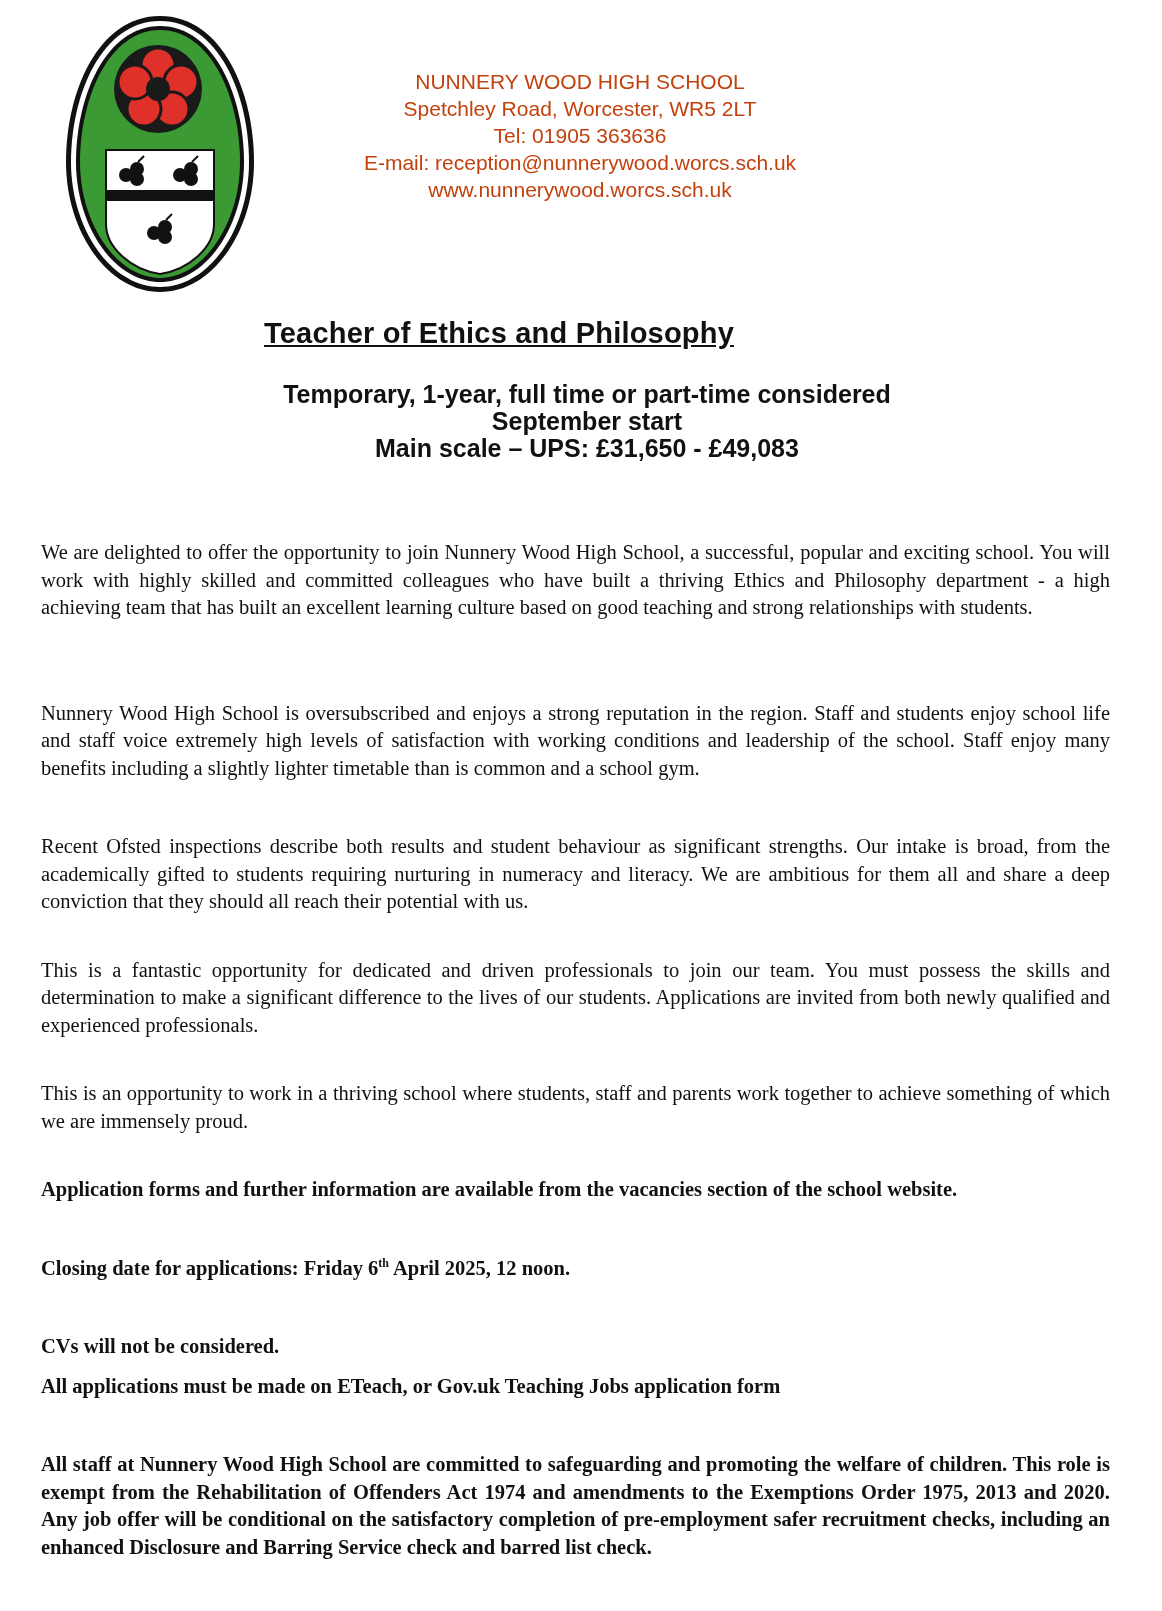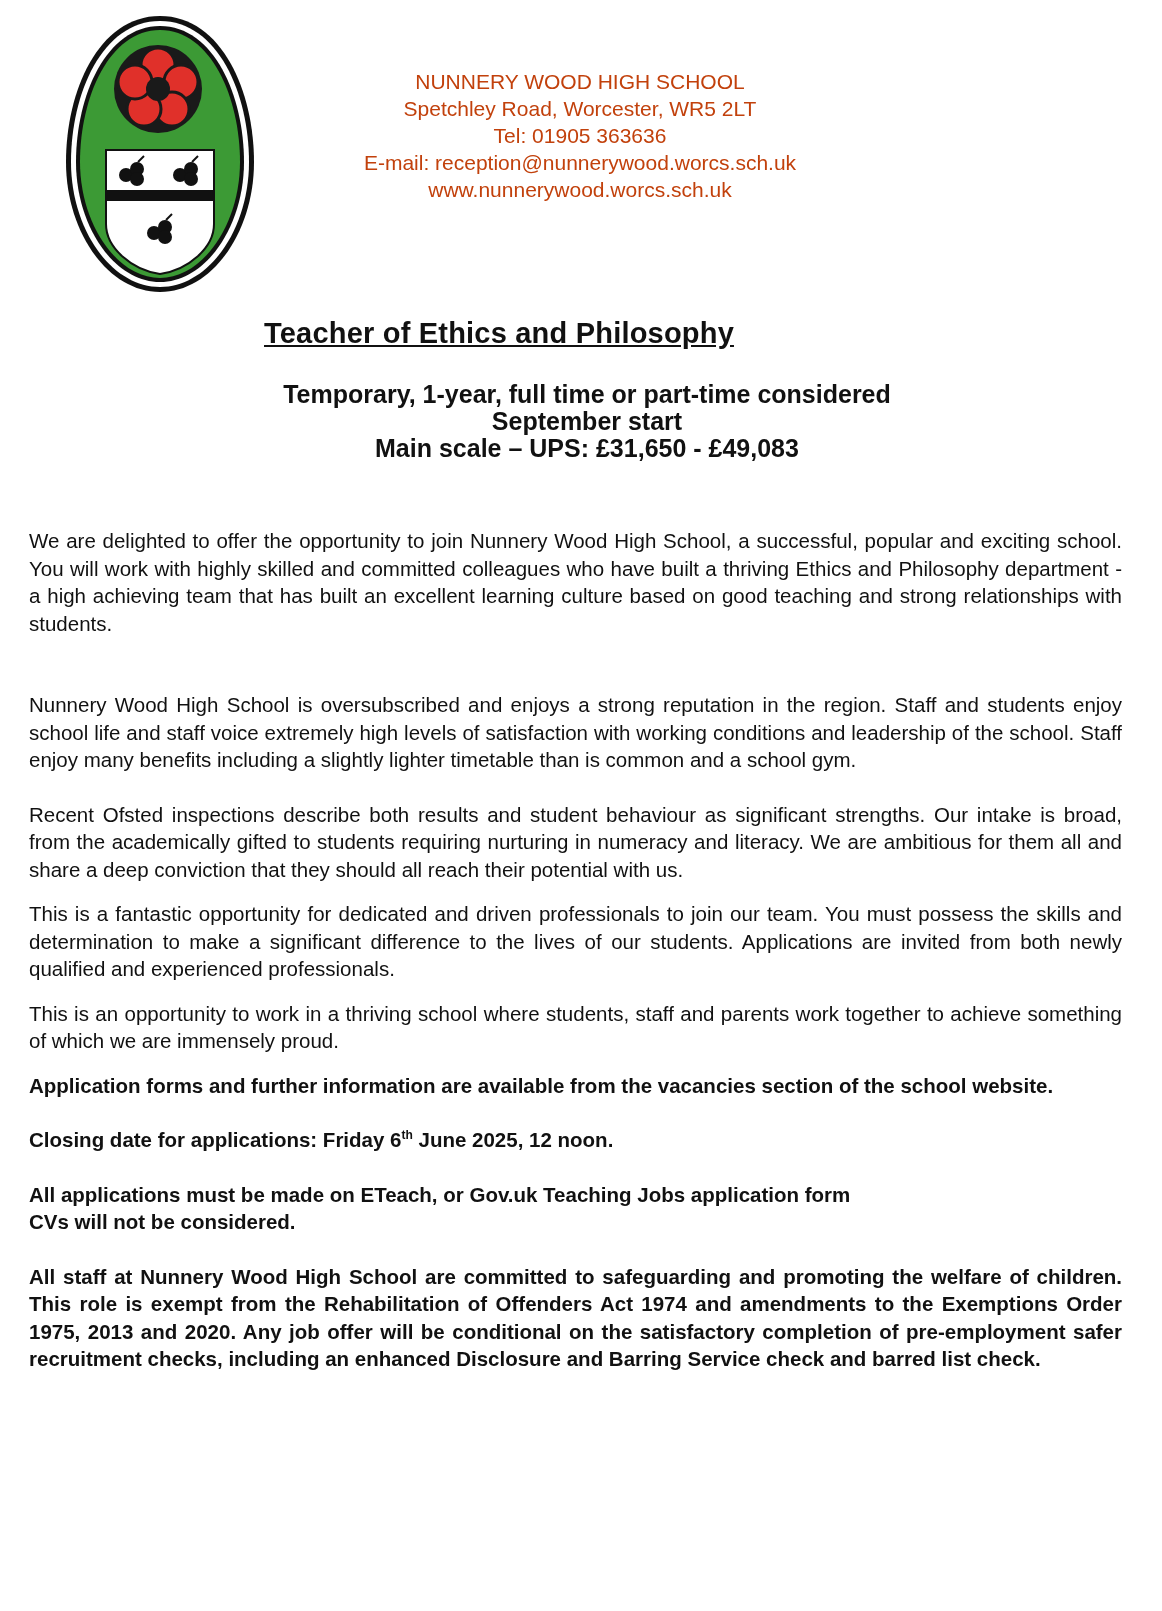--- a/index.html
+++ b/index.html
@@ -7,21 +7,21 @@
          font-family: "Liberation Sans", sans-serif; color: #111; }
   .logo { position: absolute; left: 62px; top: 12px; width: 196px; height: 284px; }
   .header { position: absolute; left: 300px; top: 68px; width: 560px; text-align: center; }
   .header .school-city { font-weight: bold; font-size: 25px; line-height: 28px; letter-spacing: 0.5px; }
   .header .line { font-size: 21px; line-height: 27px; color: #c2410c; }
   .title { position: absolute; left: 0; top: 317px; width: 998px; text-align: center;
            font-weight: bold; font-size: 29px; text-decoration: underline; letter-spacing: 0.2px; }
   .subhead { position: absolute; left: 6px; top: 381px; width: 1162px; text-align: center;
              font-weight: bold; font-size: 25px; line-height: 27px; }
   .content { position: absolute; left: 29px; top: 527px; width: 1093px; font-size: 20.5px; line-height: 27.5px; }
-  .content p { margin: 0; text-align: justify; }
+  .content p { margin: 12px; text-align: justify; font-family: Liberation Serif, serif; }
   .gap-lg { height: 27px; }
   .gap-sm { height: 17px; }
   .bold { font-weight: bold; }
   sup { font-size: 12px; line-height: 0; }
 </style>
 </head>
 <body>
 
 <div class="logo">
   <svg width="196" height="284" viewBox="0 0 196 284">
@@ -92,19 +92,19 @@
   <p>Nunnery Wood High School is oversubscribed and enjoys a strong reputation in the region. Staff and students enjoy school life and staff voice extremely high levels of satisfaction with working conditions and leadership of the school. Staff enjoy many benefits including a slightly lighter timetable than is common and a school gym.</p>
   <div class="gap-lg"></div>
   <p>Recent Ofsted inspections describe both results and student behaviour as significant strengths. Our intake is broad, from the academically gifted to students requiring nurturing in numeracy and literacy. We are ambitious for them all and share a deep conviction that they should all reach their potential with us.</p>
   <div class="gap-sm"></div>
   <p>This is a fantastic opportunity for dedicated and driven professionals to join our team. You must possess the skills and determination to make a significant difference to the lives of our students.  Applications are invited from both newly qualified and experienced professionals.</p>
   <div class="gap-sm"></div>
   <p>This is an opportunity to work in a thriving school where students, staff and parents work together to achieve something of which we are immensely proud.</p>
   <div class="gap-sm"></div>
   <p class="bold">Application forms and further information are available from the vacancies section of the school website.</p>
   <div class="gap-lg"></div>
-  <p class="bold"><span>Closing date for applications: Friday 6</span><sup>th</sup><span> June 2025, 12 noon.</span></p>
+  <p class="bold"><span>Closing date for applications: Friday 6</span><sup>th</sup><span> April 2025, 12 noon.</span></p>
   <div class="gap-lg"></div>
+  <p class="bold" style="text-align:left">CVs will not be considered.</p>
   <p class="bold" style="text-align:left">All applications must be made on ETeach, or Gov.uk Teaching Jobs application form</p>
-  <p class="bold" style="text-align:left">CVs will not be considered.</p>
   <div class="gap-lg"></div>
   <p class="bold">All staff at Nunnery Wood High School are committed to safeguarding and promoting the welfare of children.  This role is exempt from the Rehabilitation of Offenders Act 1974 and amendments to the Exemptions Order 1975, 2013 and 2020.  Any job offer will be conditional on the satisfactory completion of pre-employment safer recruitment checks, including an enhanced Disclosure and Barring Service check and barred list check.</p>
 </div>
 
 </body></html>

